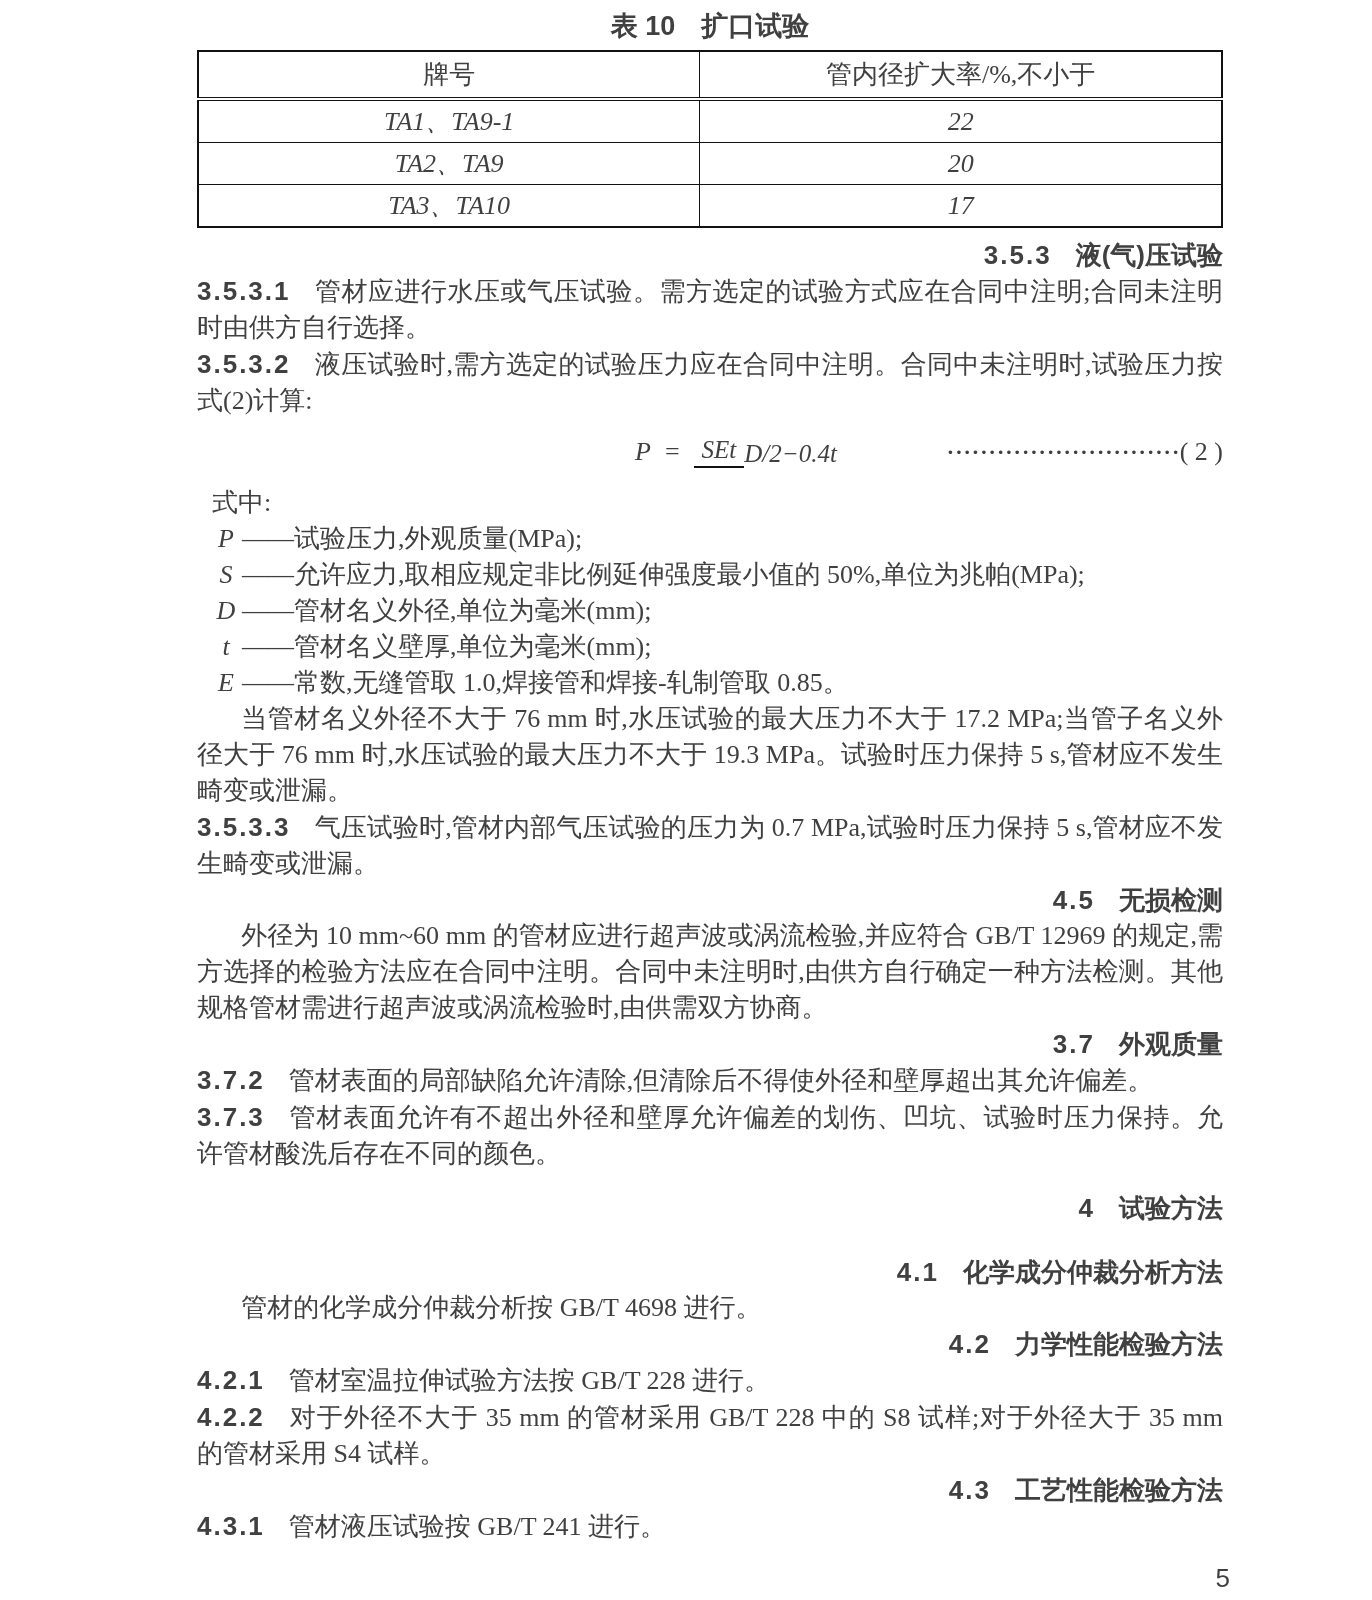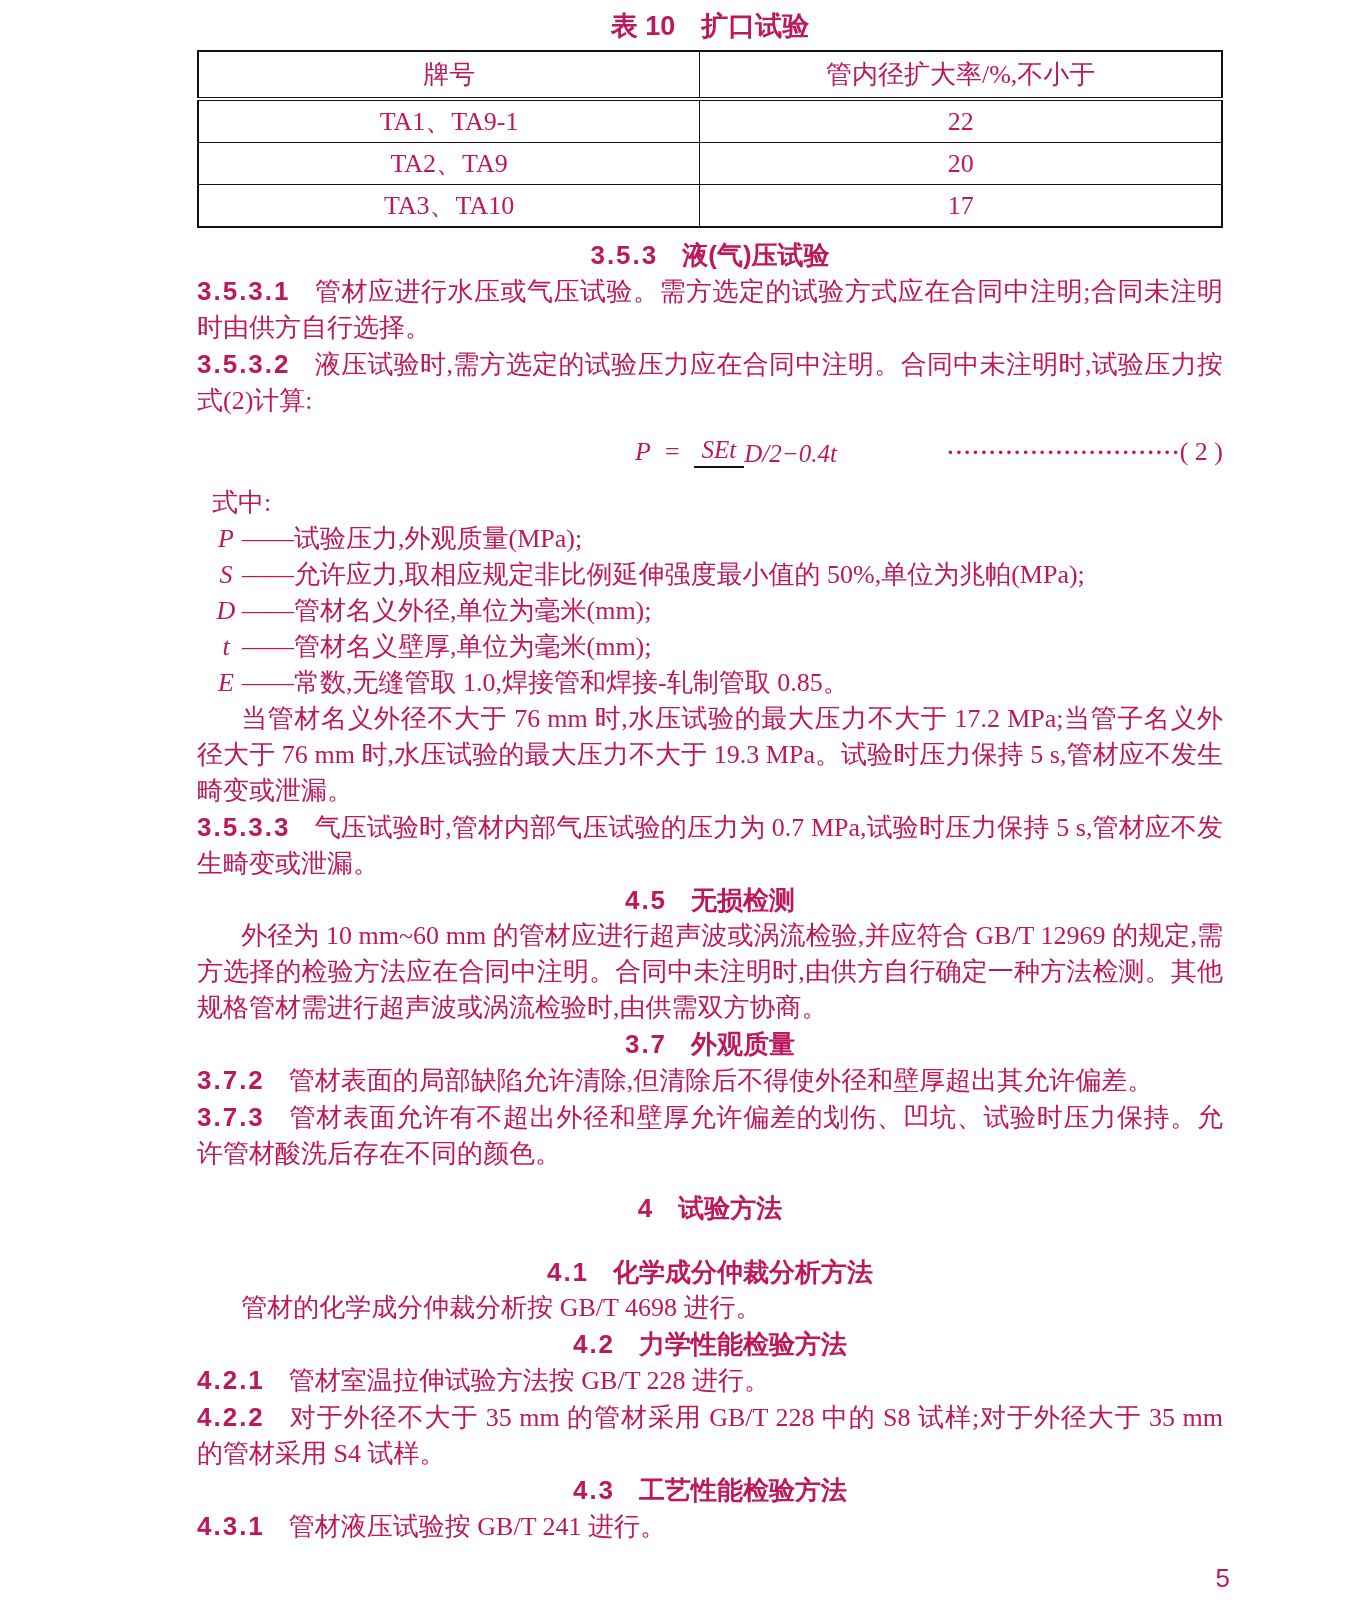--- a/index.html
+++ b/index.html
@@ -1,20 +1,20 @@
 <!DOCTYPE html>
 <html lang="zh"><head>
 <meta charset="utf-8">
 <style>
   html,body{margin:0;padding:0;}
   .page{
     position:relative;
     width:1372px;height:1600px;
     background:#ffffff;
-    color:#be185d;
+    color:#404040;
     font-family:"Liberation Serif","DejaVu Serif",serif;
     overflow:hidden;
   }
   .content{
     position:absolute;
     left:197px;top:6px;
     width:1026px;
   }
 
   .table-title{
@@ -34,29 +34,29 @@
     font-size:26px;
   }
   table.std th, table.std td{
     border:1px solid #111;
     text-align:center;
     font-weight:400;
     padding:0;
   }
   table.std{border:2px solid #111;padding-left:37px;}
   table.std thead th{height:45px;border-bottom:4px double #111;}
-  table.std tbody td{height:41px;}
+  table.std tbody td{height:41px;font-style:italic;}
   col.c1{width:49%;}
   col.c2{width:51%;}
 
   p{margin:0;font-size:26px;line-height:36px;text-align:justify;}
   .heading{
     font-family:"Liberation Sans","DejaVu Sans",sans-serif;
     font-weight:700;
-    text-align:center;
+    text-align:right;
   }
   .num{
     font-family:"Liberation Sans","DejaVu Sans",sans-serif;
     font-weight:700;
     margin-right:24px;
     letter-spacing:2px;
   }
   .mt8{margin-top:9px;}
   .sec4{margin-top:18px;margin-bottom:28px;}
   .indent{text-indent:1.7em;}

